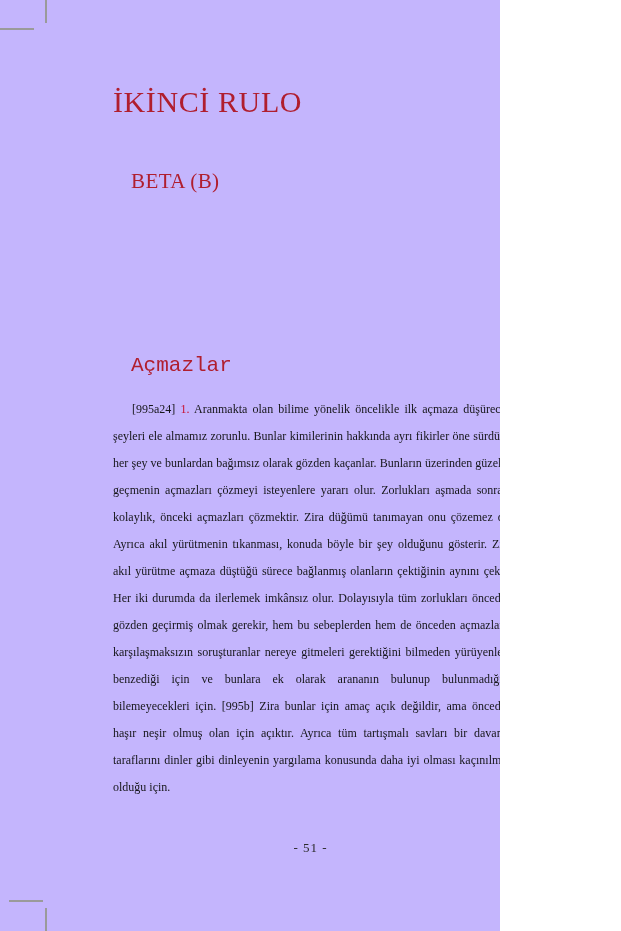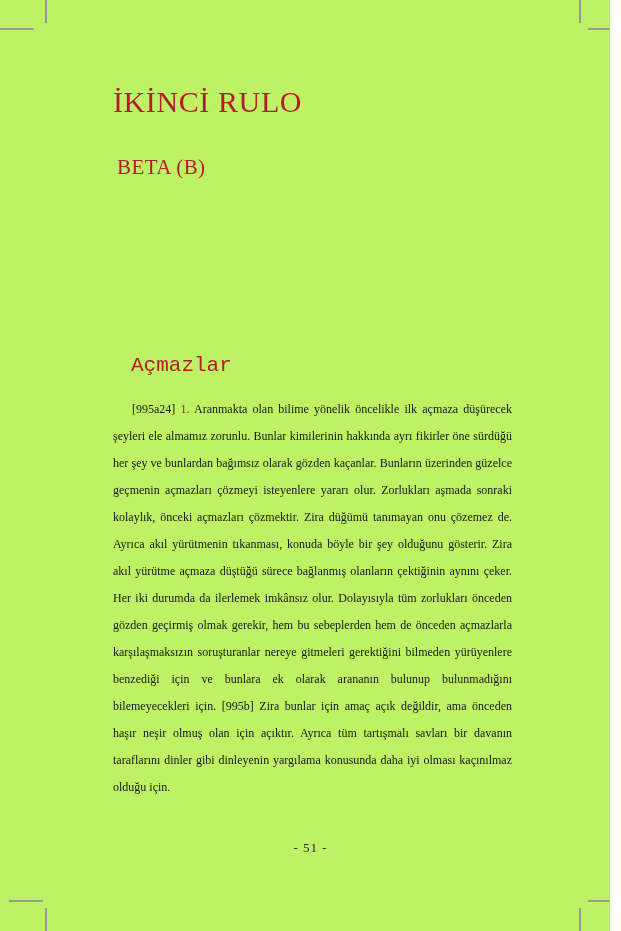--- a/index.html
+++ b/index.html
@@ -7,23 +7,23 @@
     padding: 0;
     background: #ffffff;
   }
   body {
     font-family: "Liberation Serif", serif;
     color: #1a1a1a;
   }
 
   #page {
     position: relative;
-    width: 610px;
+    width: 500px;
     height: 931px;
-    background: #bef264;
+    background: #c4b5fd;
     overflow: hidden;
   }
 
   
   .crop-mark {
     position: absolute;
     background: #9a9a9a;
   }
   .crop-v { width: 2px; height: 23px; }
   .crop-h { height: 2px; width: 34px; }
@@ -45,21 +45,21 @@
     top: 86px;
     color: #b01e2e;
     font-size: 30px;
     font-weight: normal;
     letter-spacing: 0.6px;
     line-height: 1.05;
     white-space: nowrap;
   }
 
   .chapter-subtitle {
-    margin: 4px;
+    margin: 18px;
     padding: 0;
     position: absolute;
     left: 113px;
     top: 152px;
     color: #b01e2e;
     font-size: 21px;
     font-weight: normal;
     letter-spacing: 0.4px;
     line-height: 1.05;
     white-space: nowrap;

